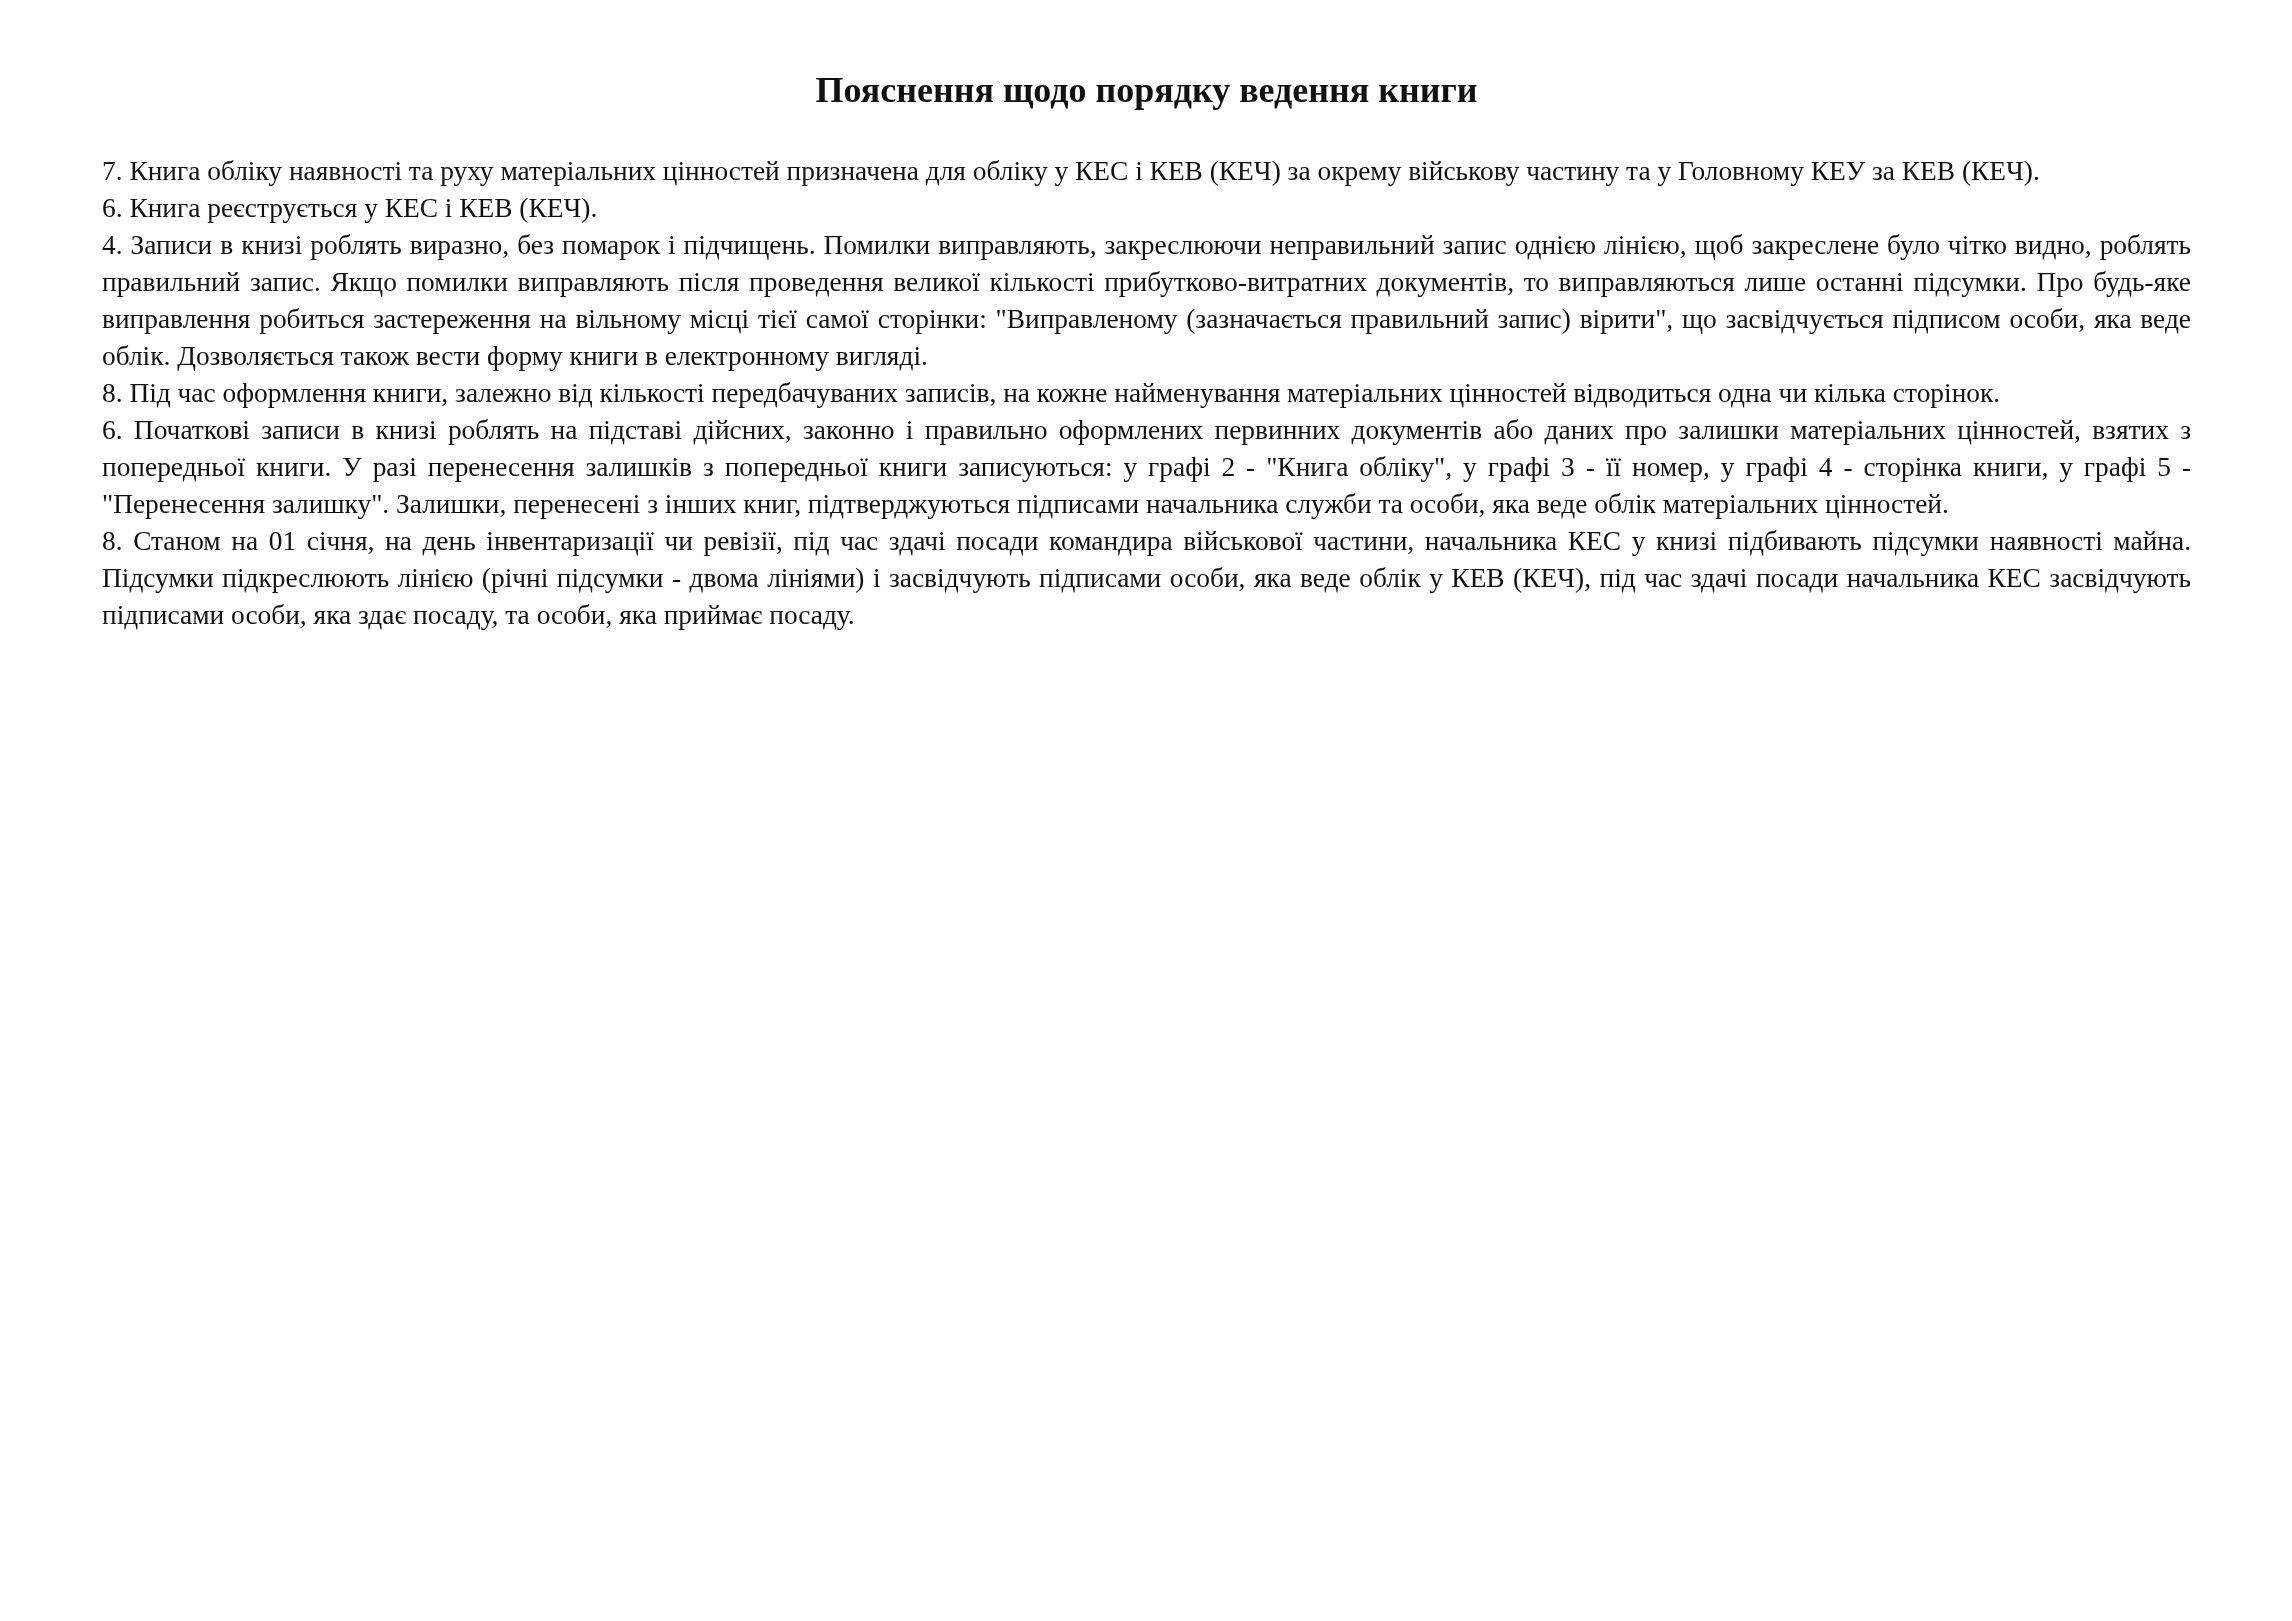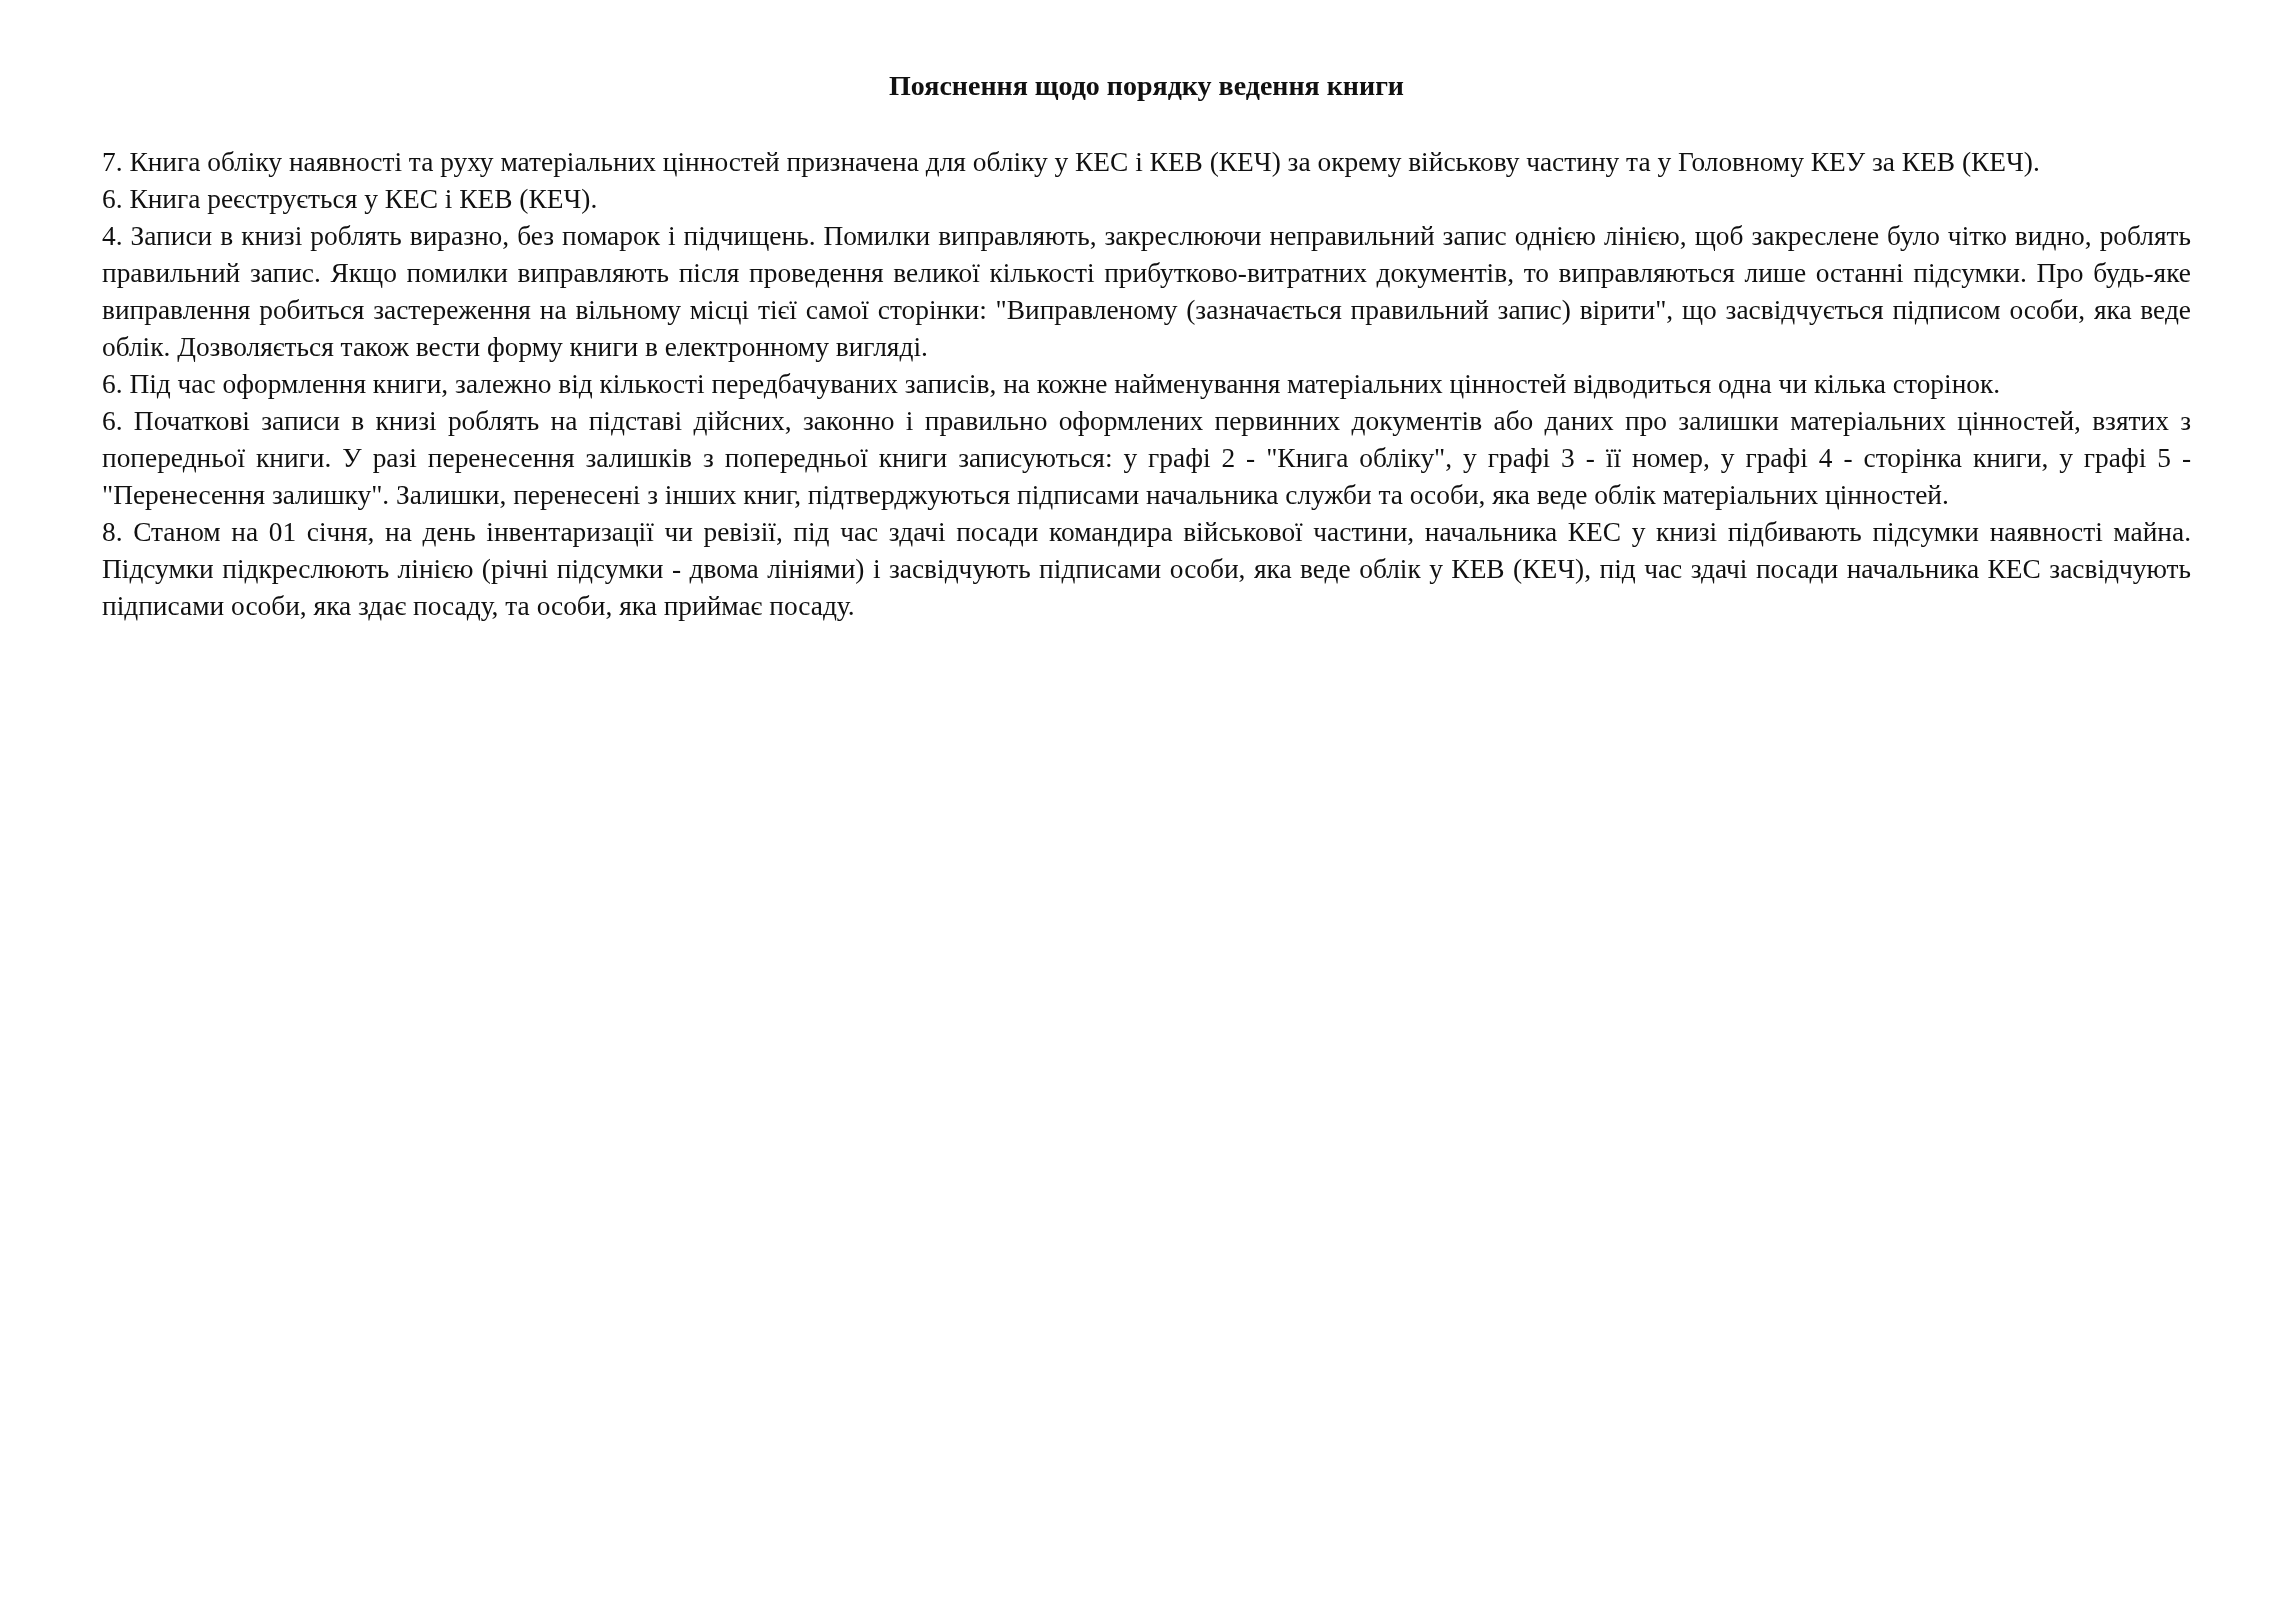--- a/index.html
+++ b/index.html
@@ -12,38 +12,38 @@
       min-height: 1621px;
       box-sizing: border-box;
       background: #ffffff;
       padding: 69px 102px 59px 102px;
       font-family: "Liberation Serif", "DejaVu Serif", serif;
       color: #111111;
     }
     .title {
       margin: 0 0 41px 0;
       text-align: center;
-      font-size: 28px;
+      font-size: 36px;
       font-weight: bold;
       line-height: 1.2;
     }
     .body p {
       margin: 0;
       font-size: 27.4px;
       line-height: 37px;
       text-align: justify;
     }
   </style>
 </head>
 <body>
 
 <div class="page">
   <h1 class="title">Пояснення щодо порядку ведення книги</h1>
   <div class="body">
     <p>7. Книга обліку наявності та руху матеріальних цінностей призначена для обліку у КЕС і КЕВ (КЕЧ) за окрему військову частину та у Головному КЕУ за КЕВ (КЕЧ).</p>
     <p>6. Книга реєструється у КЕС і КЕВ (КЕЧ).</p>
     <p>4. Записи в книзі роблять виразно, без помарок і підчищень. Помилки виправляють, закреслюючи неправильний запис однією лінією, щоб закреслене було чітко видно, роблять правильний запис. Якщо помилки виправляють після проведення великої кількості прибутково-витратних документів, то виправляються лише останні підсумки. Про будь-яке виправлення робиться застереження на вільному місці тієї самої сторінки: "Виправленому (зазначається правильний запис) вірити", що засвідчується підписом особи, яка веде облік. Дозволяється також вести форму книги в електронному вигляді.</p>
-    <p>6. Під час оформлення книги, залежно від кількості передбачуваних записів, на кожне найменування матеріальних цінностей відводиться одна чи кілька сторінок.</p>
+    <p>8. Під час оформлення книги, залежно від кількості передбачуваних записів, на кожне найменування матеріальних цінностей відводиться одна чи кілька сторінок.</p>
     <p>6. Початкові записи в книзі роблять на підставі дійсних, законно і правильно оформлених первинних документів або даних про залишки матеріальних цінностей, взятих з попередньої книги. У разі перенесення залишків з попередньої книги записуються: у графі 2 - "Книга обліку", у графі 3 - її номер, у графі 4 - сторінка книги, у графі 5 - "Перенесення залишку". Залишки, перенесені з інших книг, підтверджуються підписами начальника служби та особи, яка веде облік матеріальних цінностей.</p>
     <p>8. Станом на 01 січня, на день інвентаризації чи ревізії, під час здачі посади командира військової частини, начальника КЕС у книзі підбивають підсумки наявності майна. Підсумки підкреслюють лінією (річні підсумки - двома лініями) і засвідчують підписами особи, яка веде облік у КЕВ (КЕЧ), під час здачі посади начальника КЕС засвідчують підписами особи, яка здає посаду, та особи, яка приймає посаду.</p>
   </div>
 </div>
 
 
 </body></html>

